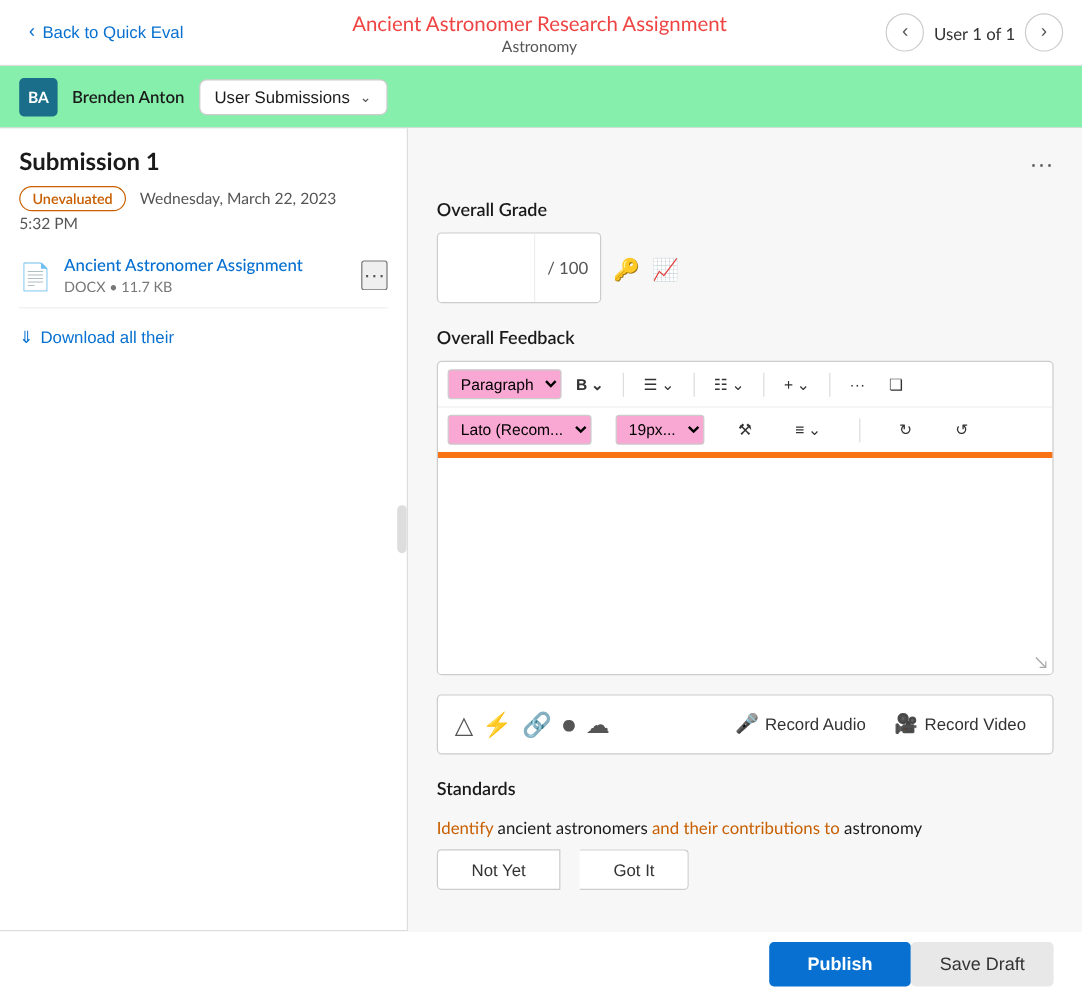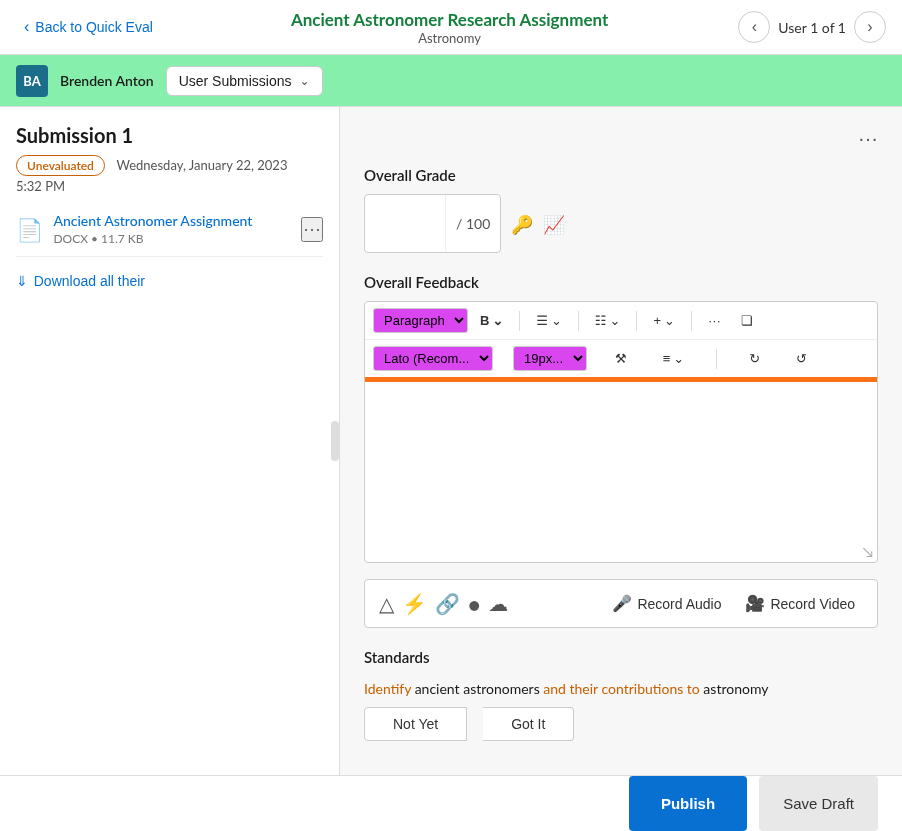--- a/index.html
+++ b/index.html
@@ -13,21 +13,21 @@
     }
     .back-btn {
       display: flex; align-items: center; gap: 6px; cursor: pointer;
       color: #0770d0; font-size: 14px; text-decoration: none;
       border: none; background: none; padding: 4px 8px;
     }
     .back-btn .chevron { font-size: 16px; }
     .header-title {
       flex: 1; text-align: center;
     }
-    .header-title h1 { font-size: 17px; font-weight: 700; color: #15803d; }
+    .header-title h1 { font-size: 17px; font-weight: 400; color: #ef4444; }
     .header-title .subtitle { font-size: 13px; color: #555; }
     .nav-controls { display: flex; align-items: center; gap: 8px; }
     .nav-btn {
       width: 32px; height: 32px; border-radius: 50%; border: 1px solid #ccc;
       background: #fff; cursor: pointer; display: flex; align-items: center; justify-content: center;
       color: #555; font-size: 16px;
     }
     .user-count { font-size: 14px; color: #333; }
 
     
@@ -122,21 +122,21 @@
       display: flex; align-items: center; gap: 20px; padding: 6px 8px;
       border-bottom: 5px solid #f97316; flex-wrap: wrap;
     }
     .toolbar-btn {
       padding: 4px 8px; border: none; background: none; cursor: pointer;
       border-radius: 3px; font-size: 13px; color: #333; display: flex;
       align-items: center; gap: 3px;
     }
     .toolbar-select {
       border: 1px solid #ccc; border-radius: 3px; padding: 3px 6px;
-      font-size: 13px; cursor: pointer; background: #d946ef;
+      font-size: 13px; cursor: pointer; background: #f9a8d4;
     }
     .toolbar-separator { width: 1px; height: 20px; background: #ddd; margin: 0 4px; }
     .editor-body {
       min-height: 180px; padding: 12px; font-size: 14px; color: #333;
       position: relative;
     }
     .resize-handle {
       position: absolute; bottom: 2px; right: 4px; color: #aaa; font-size: 14px;
     }
 
@@ -165,22 +165,22 @@
     .std-btn {
       border: 1px solid #ccc; padding: 8px 28px; background: #fff;
       font-size: 14px; cursor: pointer; color: #333;
     }
     .std-btn:first-child { border-radius: 4px 0 0 4px; }
     .std-btn:last-child { border-radius: 0 4px 4px 0; border-left: none; }
 
     
     .footer {
       height: 56px; background: #fff; border-top: 1px solid #ddd;
-      display: flex; justify-content: flex-end;
-      padding: 0 24px; gap: 12px;
+      display: flex; align-items: center; justify-content: flex-end;
+      padding: 0 24px; 
     }
     .btn-publish {
       padding: 10px 32px; background: #0770d0; color: #fff; border: none;
       border-radius: 4px; font-size: 15px; font-weight: 600; cursor: pointer;
     }
     .btn-save-draft {
       padding: 10px 24px; background: #e8e8e8; color: #333; border: none;
       border-radius: 4px; font-size: 15px; cursor: pointer;
     }
   </style>
@@ -211,21 +211,21 @@
     <span class="chevron-down">⌄</span>
   </button>
 </div>
 
 <div class="main-layout">
 
   <div class="sidebar">
     <div class="submission-title">Submission 1</div>
     <div>
       <span class="status-badge">Unevaluated</span>
-      <span class="submission-date">Wednesday, January 22, 2023</span>
+      <span class="submission-date">Wednesday, March 22, 2023</span>
     </div>
     <div class="submission-time">5:32 PM</div>
 
     <div class="file-item">
       <span class="file-icon">📄</span>
       <div class="file-info">
         <div class="file-name">Ancient Astronomer Assignment</div>
         <div class="file-meta">
           <span>DOCX</span>
           <span> • </span>

